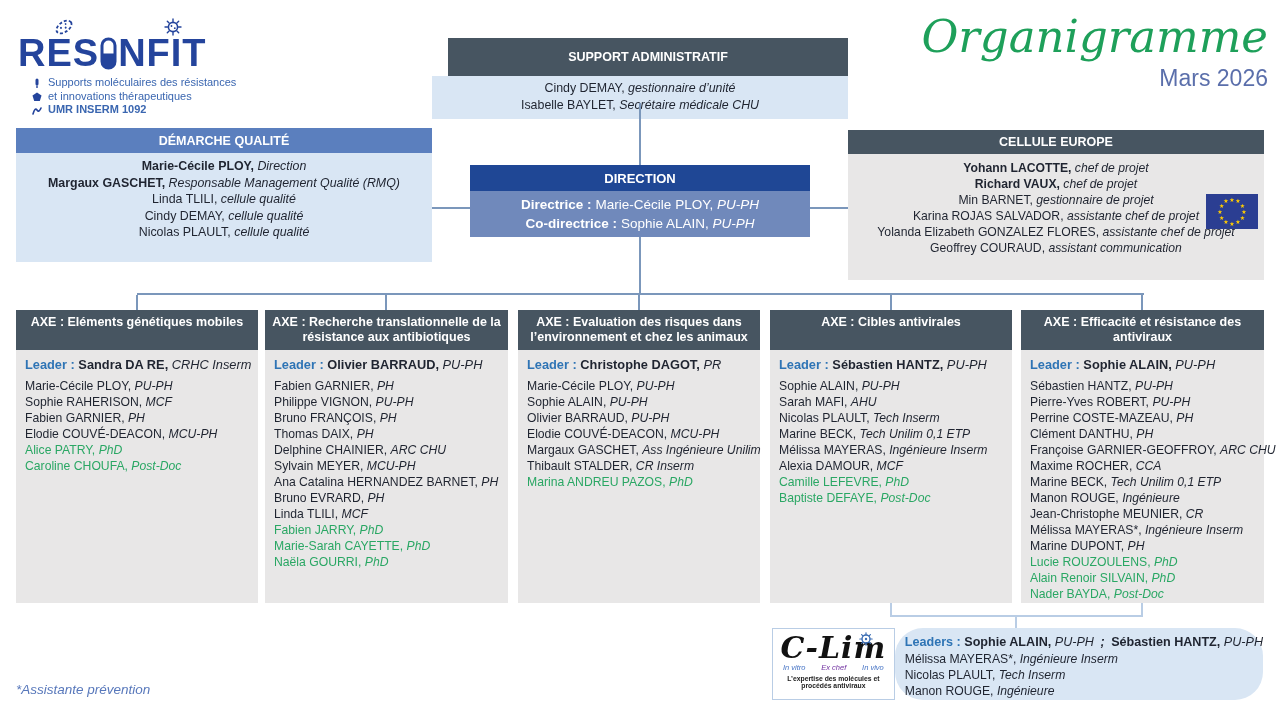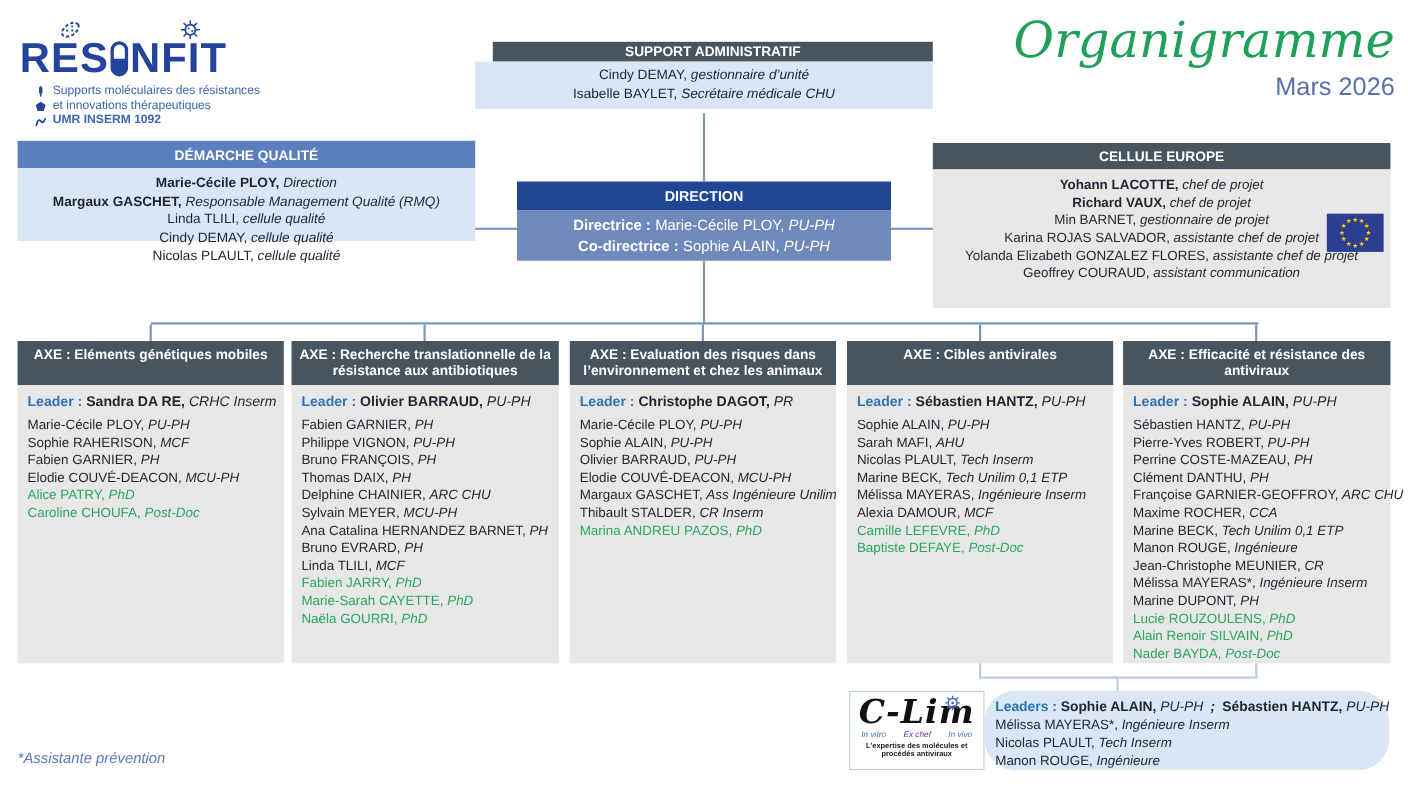--- a/index.html
+++ b/index.html
@@ -36,27 +36,27 @@
   .tagline.bold { font-weight:bold; }
   .mini-icons { position:absolute; left:18px; top:72px; display:flex; flex-direction:column; gap:4px; }
 
   
   #title-block { right:12px; top:12px; text-align:right; }
   #main-title { font-family:"DejaVu Serif", serif; font-style:italic; font-size:45px; line-height:50px; color:#1ea05a; }
   #sub-date { font-size:23px; color:#5b6fab; margin-top:3px; }
 
   
   #support-box { left:432px; top:38px; width:416px; }
-  #support-box .box-header { height:18px;margin-left:16px; }
+  #support-box .box-header { height:38px;margin-left:16px; }
   #support-box .box-body { background:#d9e6f4; padding:4px 0 6px; }
 
   
   #qualite-box { left:16px; top:128px; width:416px; }
   #qualite-box .box-header { height:25px; background:#5b7fbe; }
-  #qualite-box .box-body { background:#d9e6f4; height:66px; padding-top:5px; }
+  #qualite-box .box-body { background:#d9e6f4; height:109px; padding-top:5px; }
 
   
   #direction-box { left:470px; top:165px; width:340px; }
   #direction-box .box-header { height:26px; background:#1f4795; font-size:13px; }
   #direction-box .box-body { background:#7089bb; height:46px; padding-top:4px; color:#ffffff; }
   .dir-row { font-size:13.5px; line-height:19px; white-space:nowrap; }
   .dir-label { font-weight:bold; margin-right:4px; }
   .dir-name::after { content:", "; }
   #direction-box .m-r { color:#ffffff; }
 

